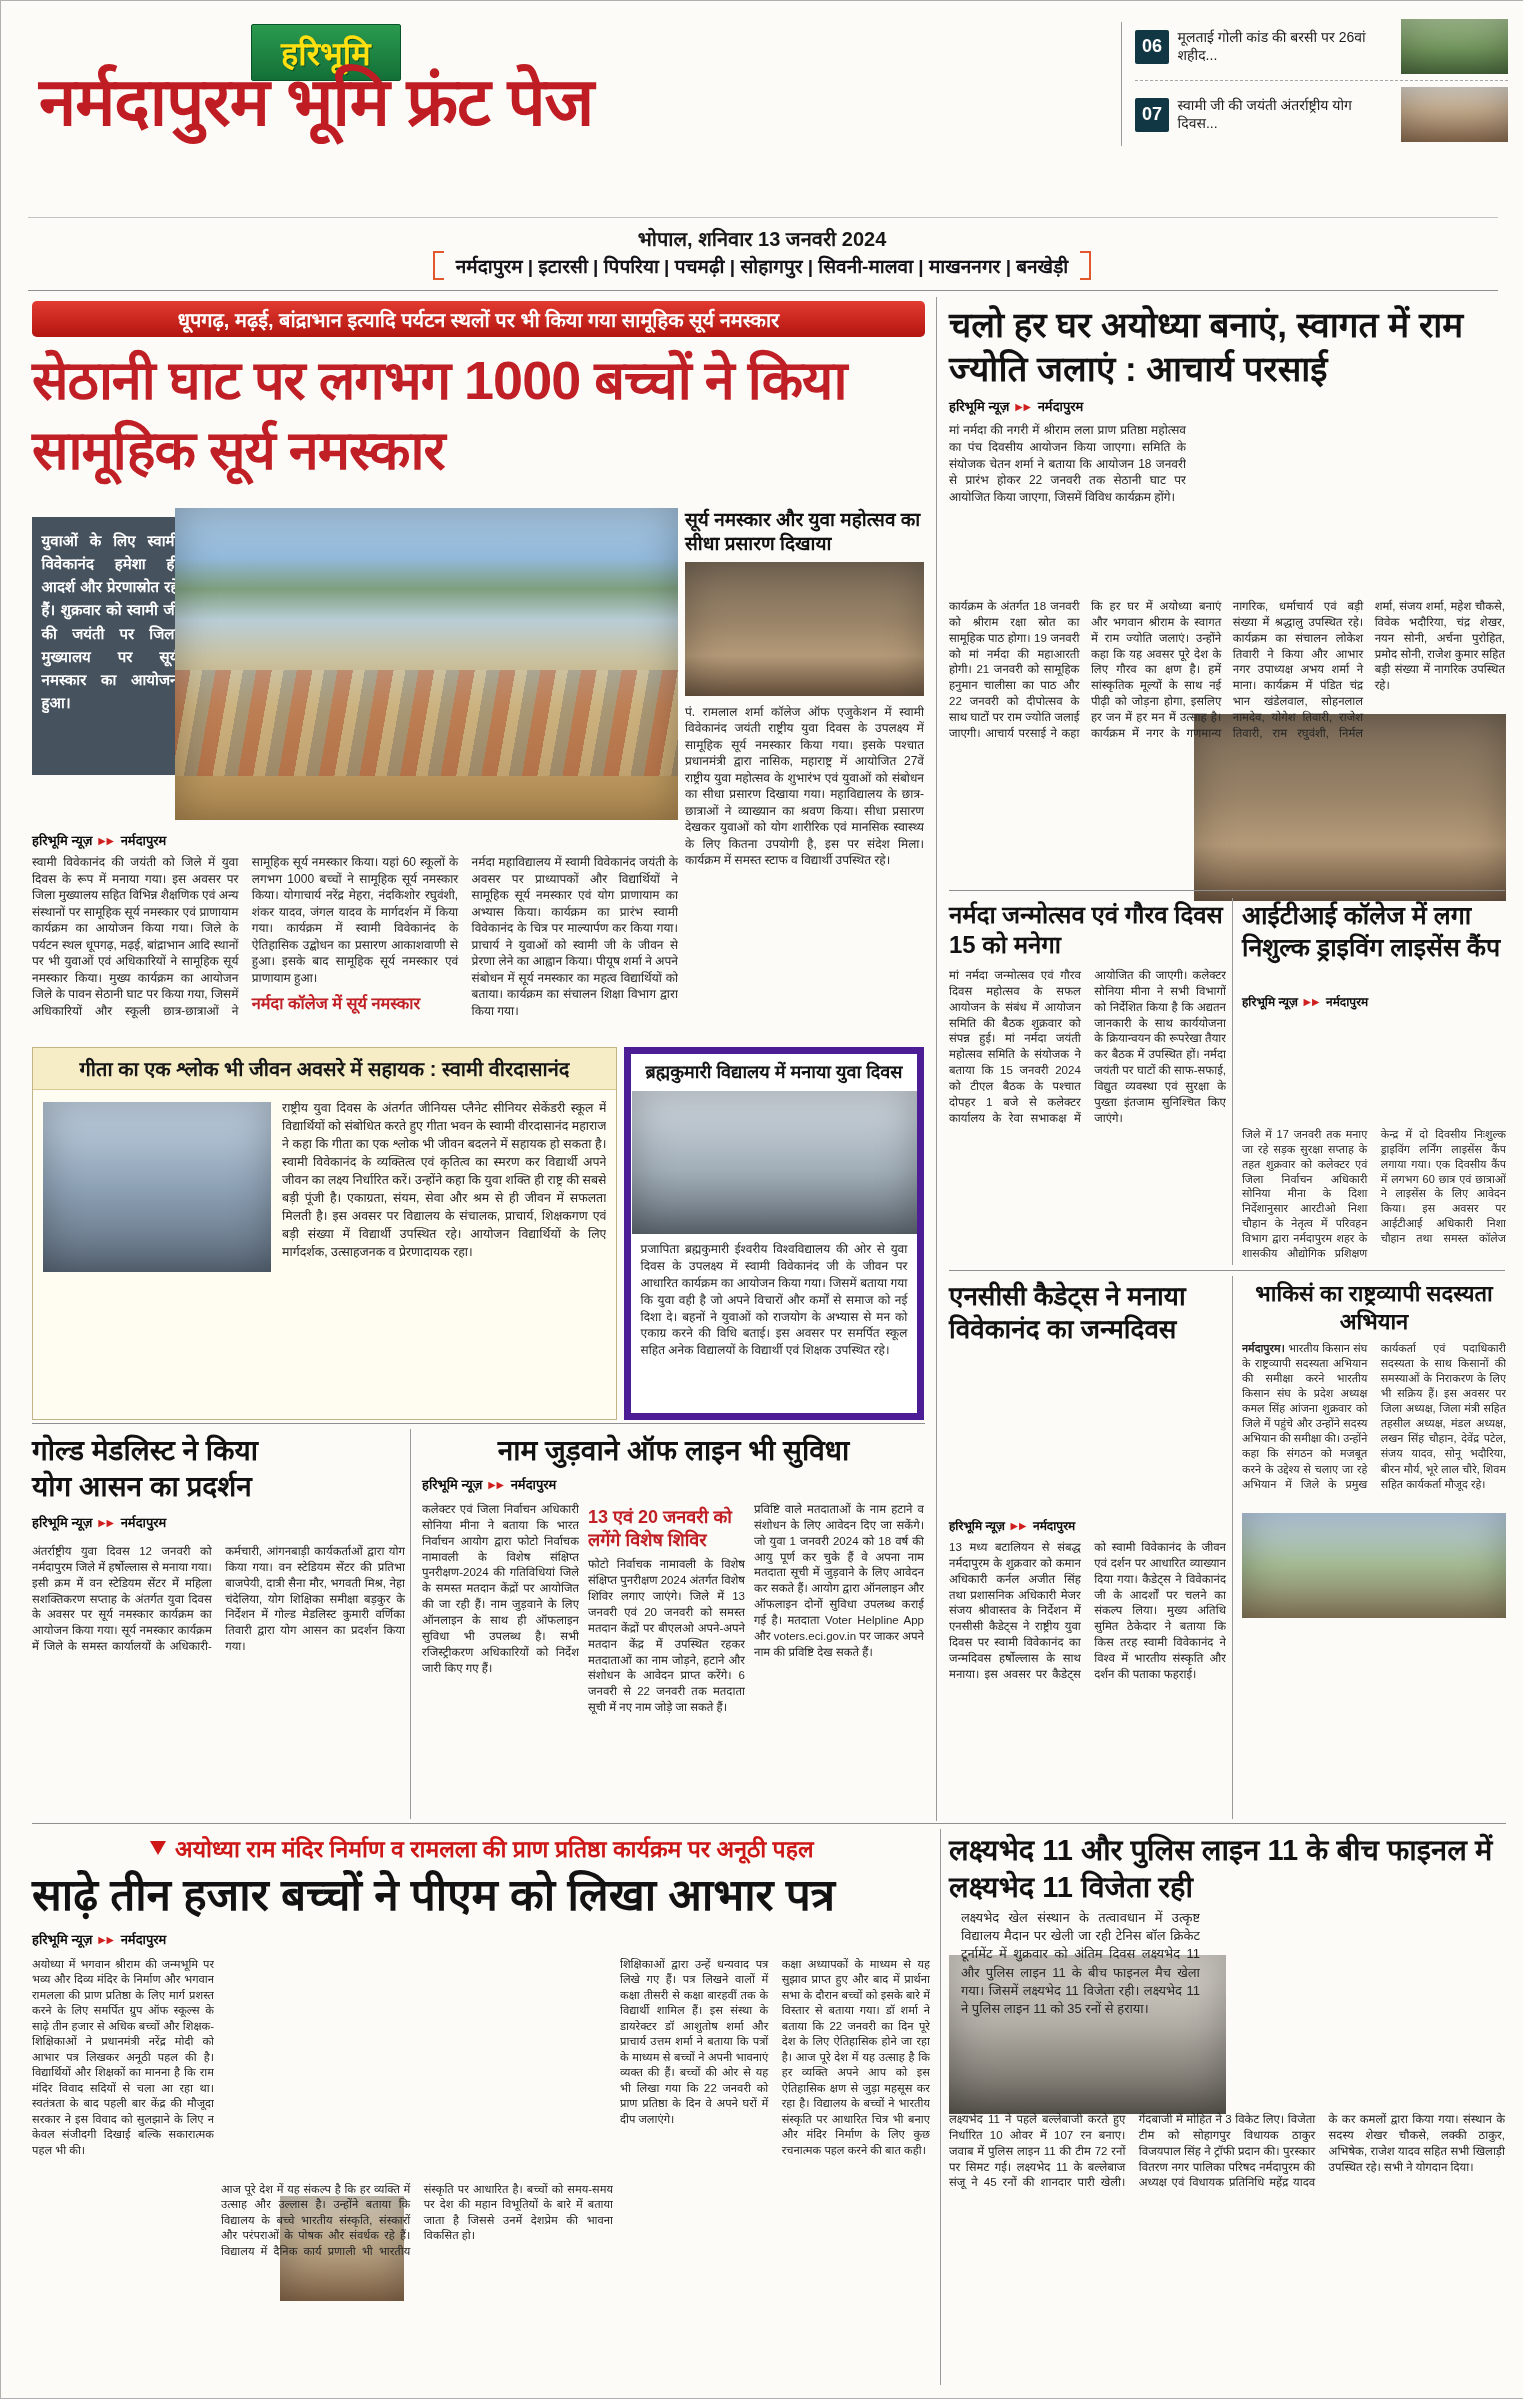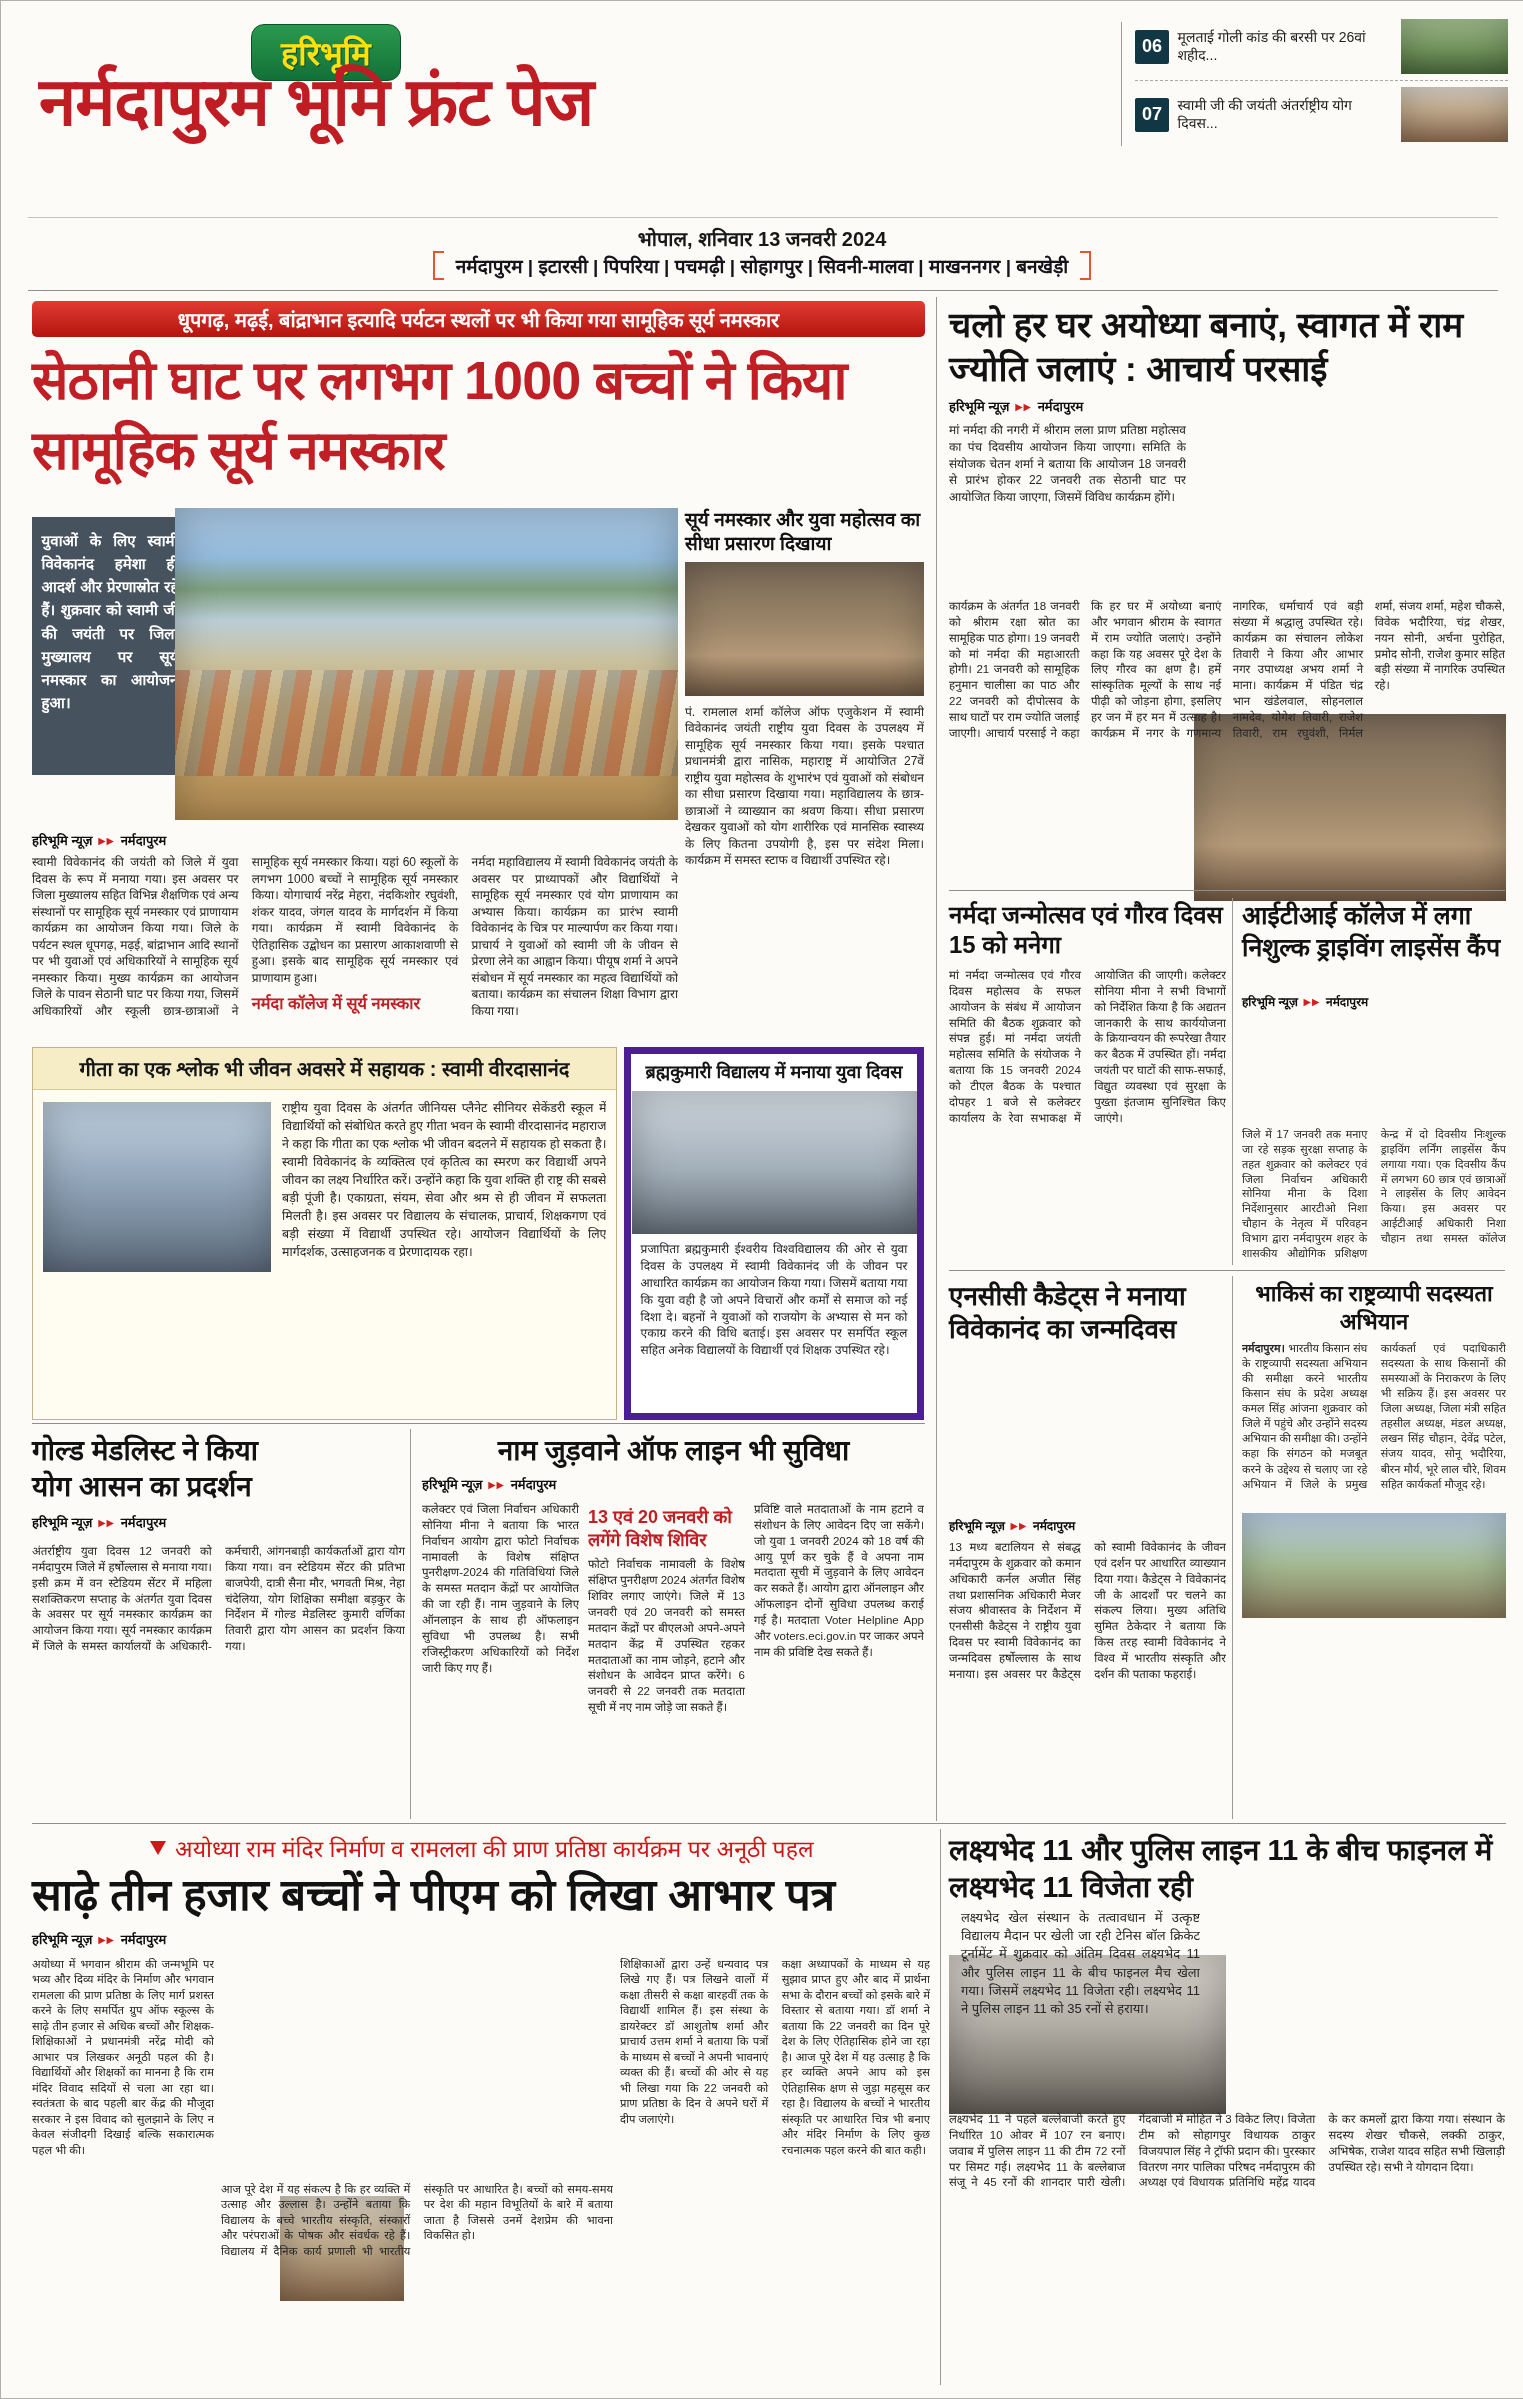--- a/index.html
+++ b/index.html
@@ -9,21 +9,21 @@
   .abs{position:absolute}
   p{margin:0 0 6.7px}
   .jt{text-align:justify;overflow:hidden;color:#262626}
   .cols2{column-count:2;column-gap:13.4px}
   .cols3{column-count:3;column-gap:13.4px}
   .cols4{column-count:4;column-gap:11.5px}
   .hline{background:#8f8f8f;height:1px}
   .vline{background:#9a9a9a;width:1px}
   
   .logo{background:linear-gradient(180deg,#2a9a4e,#137038);color:#ffe011;font-weight:800;font-size:32.5px;
-        padding:4.8px 29px;border-radius:13px;border:1.9px solid #0c5228;text-shadow:1px 1px 0 #0a4a24}
+        padding:4.8px 29px;border-radius:2px;border:1.9px solid #0c5228;text-shadow:1px 1px 0 #0a4a24}
   .paper-title{font-size:67px;font-weight:800;color:#bf1d23;line-height:1;letter-spacing:-1px;white-space:nowrap}
   .brief{display:flex;align-items:center;gap:8.6px;height:61px}
   .bnum{width:34px;height:34px;border-radius:2px;background:#123744;color:#fff;font-weight:800;font-size:18px;
         display:flex;align-items:center;justify-content:center;flex:none}
   .btxt{flex:1;font-size:14px;font-weight:400;line-height:1.25;color:#1e1e1e}
   .bphoto{width:107px;height:55px;flex:none}
   .bdiv{border-top:1px dashed #a8a8a8;margin:2.9px 0}
   .dateline{width:100%;text-align:center;font-size:20px;font-weight:700;color:#181818}
   .cities{width:100%;display:flex;justify-content:center;align-items:center;gap:11.5px}
   .cities .txt{font-size:19px;font-weight:700;color:#14141a}
@@ -32,21 +32,21 @@
   .bracket.r{border-left:none}
   
   .kickbar{background:linear-gradient(180deg,#e23b31,#b3150f);color:#fff;font-weight:700;font-size:20px;
            display:flex;align-items:center;justify-content:center;border-radius:4.8px}
   .h-lead{font-size:54px;line-height:1.3;font-weight:800;color:#c01f25;letter-spacing:-1px}
   .h2{font-weight:800;color:#121212;line-height:1.27}
   .byl{font-size:13px;font-weight:700;color:#0e0e0e;display:flex;align-items:center;gap:5.7px}
   .byl .arr{color:#d01f1f;font-size:9.6px;letter-spacing:1px}
   .introbox{background:#46525e;color:#fff;font-size:15px;font-weight:700;line-height:1.55;padding:11.5px 9.6px;text-align:justify;overflow:hidden}
   .subred{color:#c01f25;font-weight:800;font-size:16.3px;line-height:1.3;margin:3.8px 0 4.8px}
-  .kick2{color:#ce1717;font-weight:400;font-size:23px;display:flex;align-items:center;justify-content:center;gap:9.6px}
+  .kick2{color:#ce1717;font-weight:700;font-size:23px;display:flex;align-items:center;justify-content:center;gap:9.6px}
   .pin{width:0;height:0;border-left:8.6px solid transparent;border-right:8.6px solid transparent;border-top:14.3px solid #ce1717;flex:none}
   
   .fbox{border:1px solid #c3b488;background:#fffdf2;overflow:hidden}
   .fbox .ttl{background:#f6ecc6;padding:7.6px 9.6px;font-size:20px;font-weight:800;text-align:center;line-height:1.3;color:#161616;border-bottom:1px solid #d8c894}
   .gbox{border:7px solid #4c1d95;background:#fff;overflow:hidden}
   .gbox .ttl{padding:6.7px 7.6px;font-size:18px;font-weight:800;text-align:center;line-height:1.3;color:#141414}
   
   .photo{position:relative;overflow:hidden;background:#999}
   .photo::after{content:"";position:absolute;inset:0;box-shadow:inset 0 0 40px rgba(0,0,0,.28)}
   .ph-ghat{background:linear-gradient(180deg,#aac9e4 0%,#93b9da 16%,#7e9f7e 26%,#b9cdd6 36%,#c9c2a2 48%,#c8a96e 64%,#b08a52 100%)}

